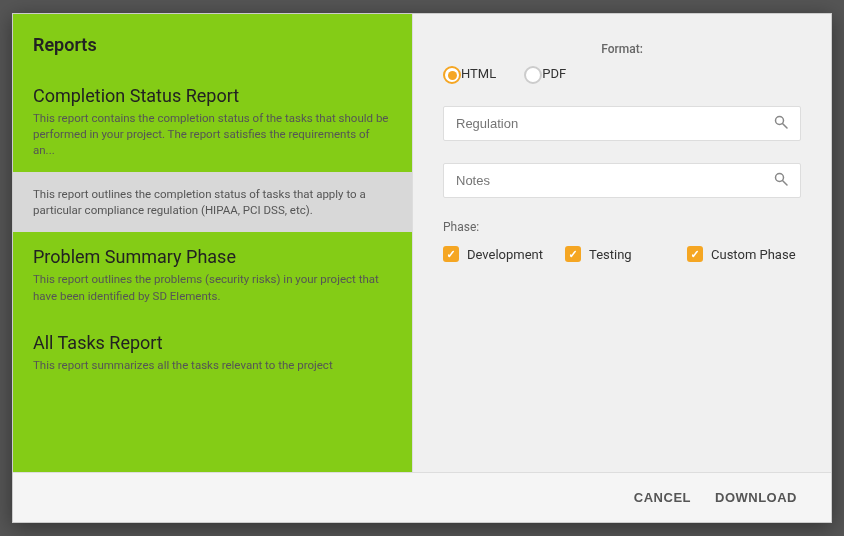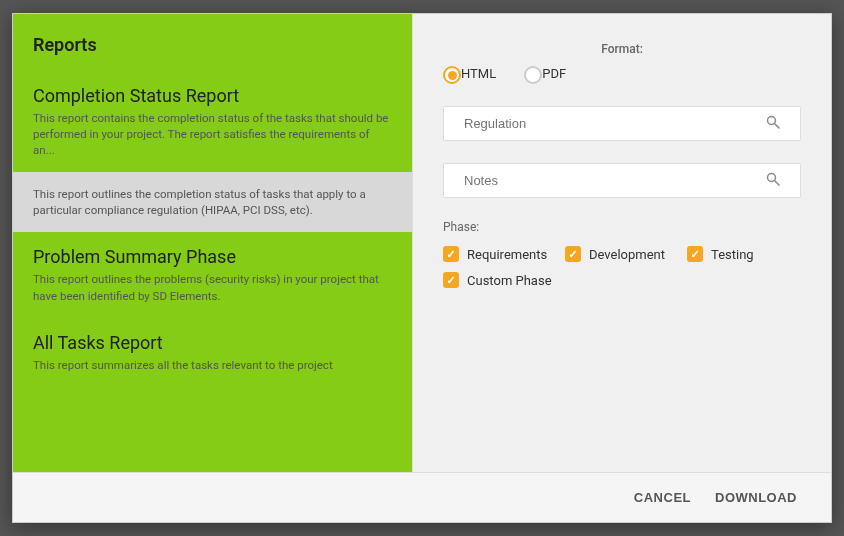--- a/index.html
+++ b/index.html
@@ -110,21 +110,21 @@
     .radio-label {
       font-size: 13px;
       color: #333;
     }
     .search-field {
       background: white;
       border: 1px solid #ddd;
       border-radius: 2px;
       display: flex;
       align-items: center;
-      padding: 8px 20px;
+      padding: 8px 12px;
       width: 100%;
     }
     .search-input-text {
       flex: 1;
       font-size: 13px;
       color: #aaa;
       background: transparent;
       border: none;
       outline: none;
     }
@@ -266,24 +266,20 @@
             </svg>
           </span>
         </div>
       </div>
 
       <div class="field-group">
         <div class="phase-section-label">Phase:</div>
         <div class="phase-grid" id="phase-grid">
             <div class="phase-item">
       <div class="checkbox"></div>
-      <span class="phase-label">Requirements</span>
-    </div>
-            <div class="phase-item">
-      <div class="checkbox"></div>
       <span class="phase-label">Development</span>
     </div>
             <div class="phase-item">
       <div class="checkbox"></div>
       <span class="phase-label">Testing</span>
     </div>
             <div class="phase-item">
       <div class="checkbox"></div>
       <span class="phase-label">Custom Phase</span>
     </div>

